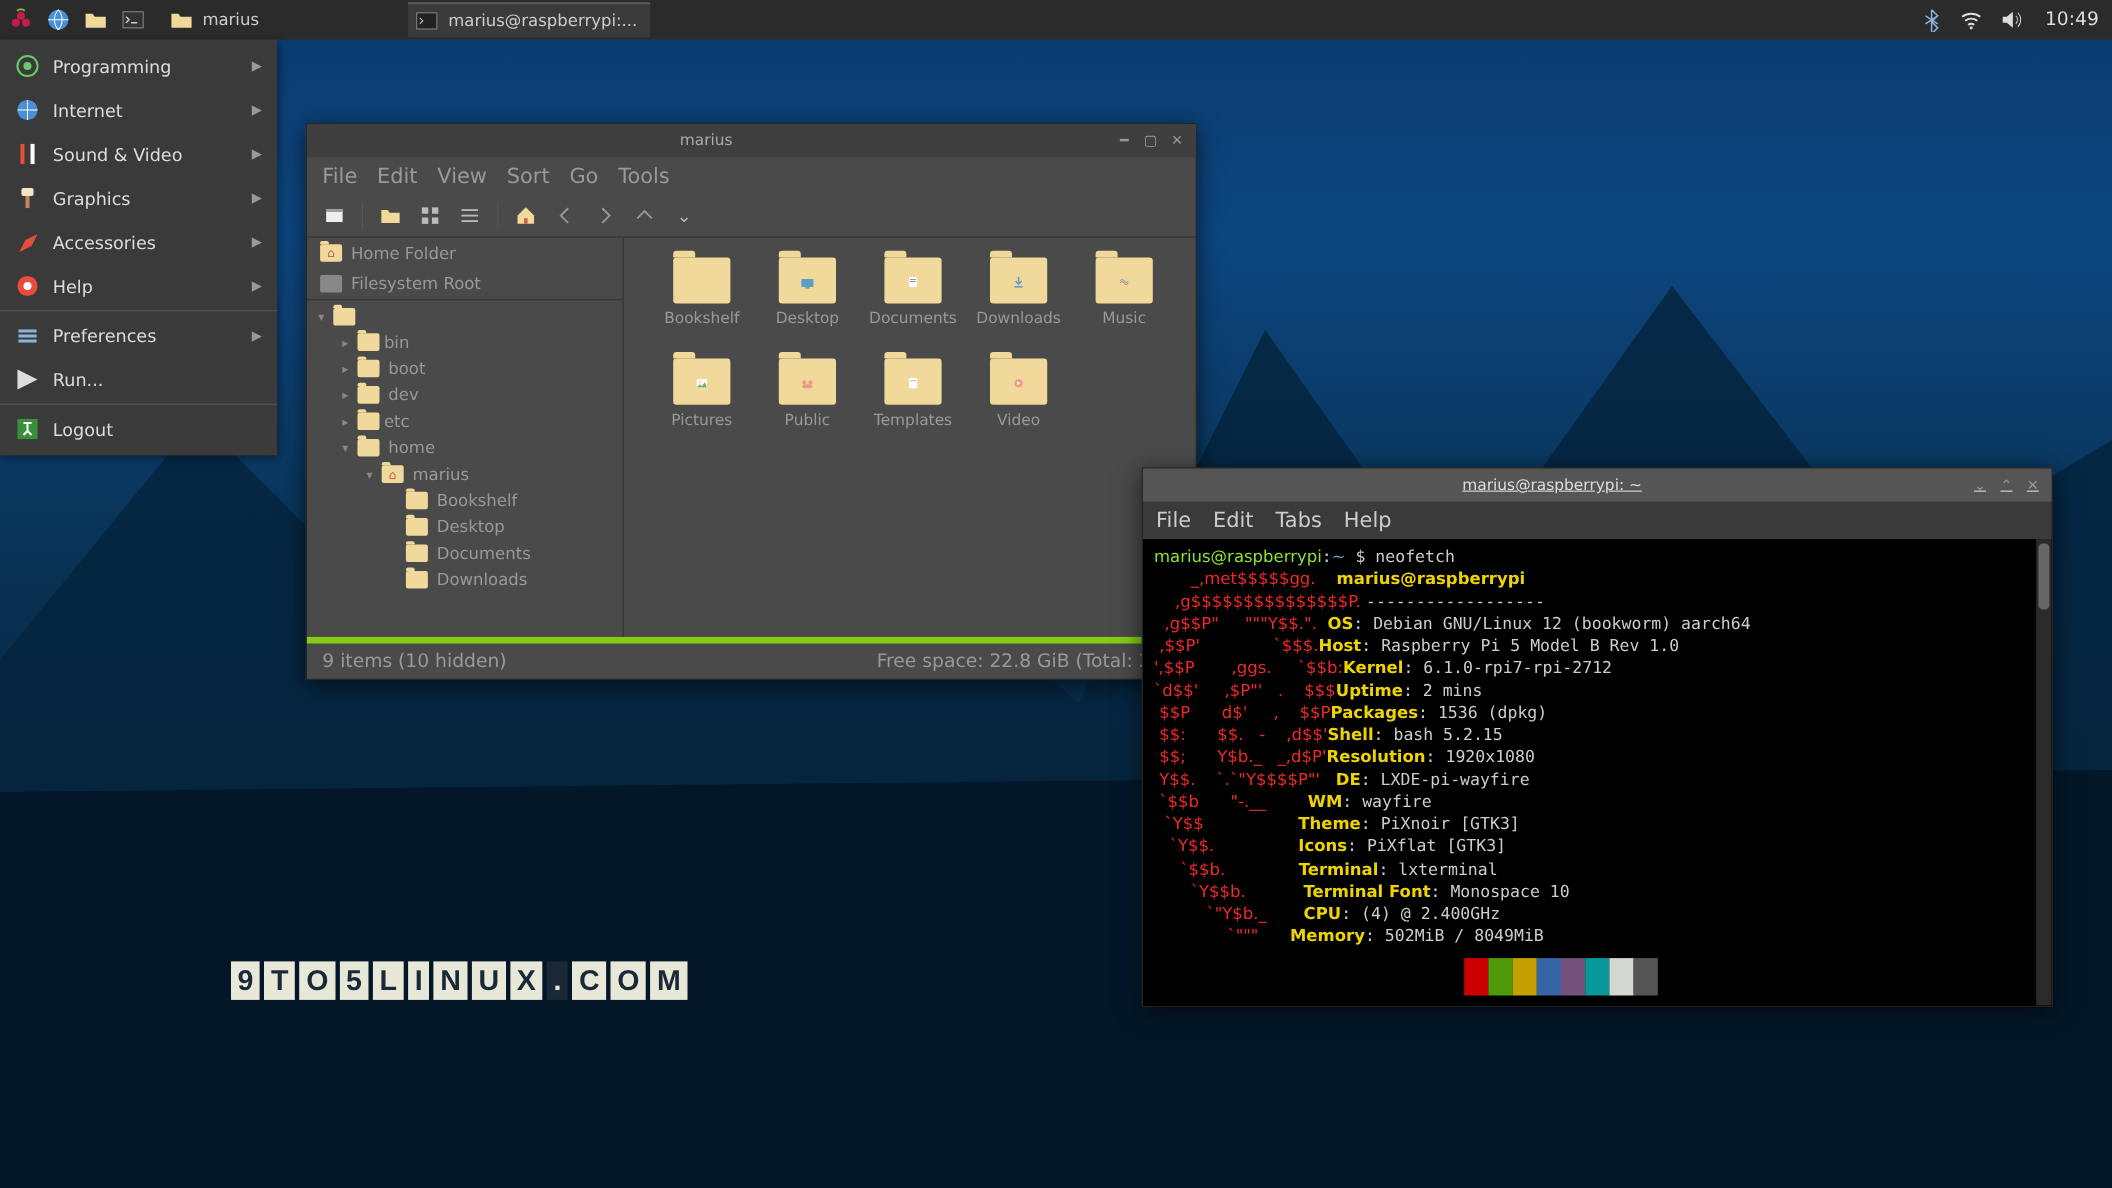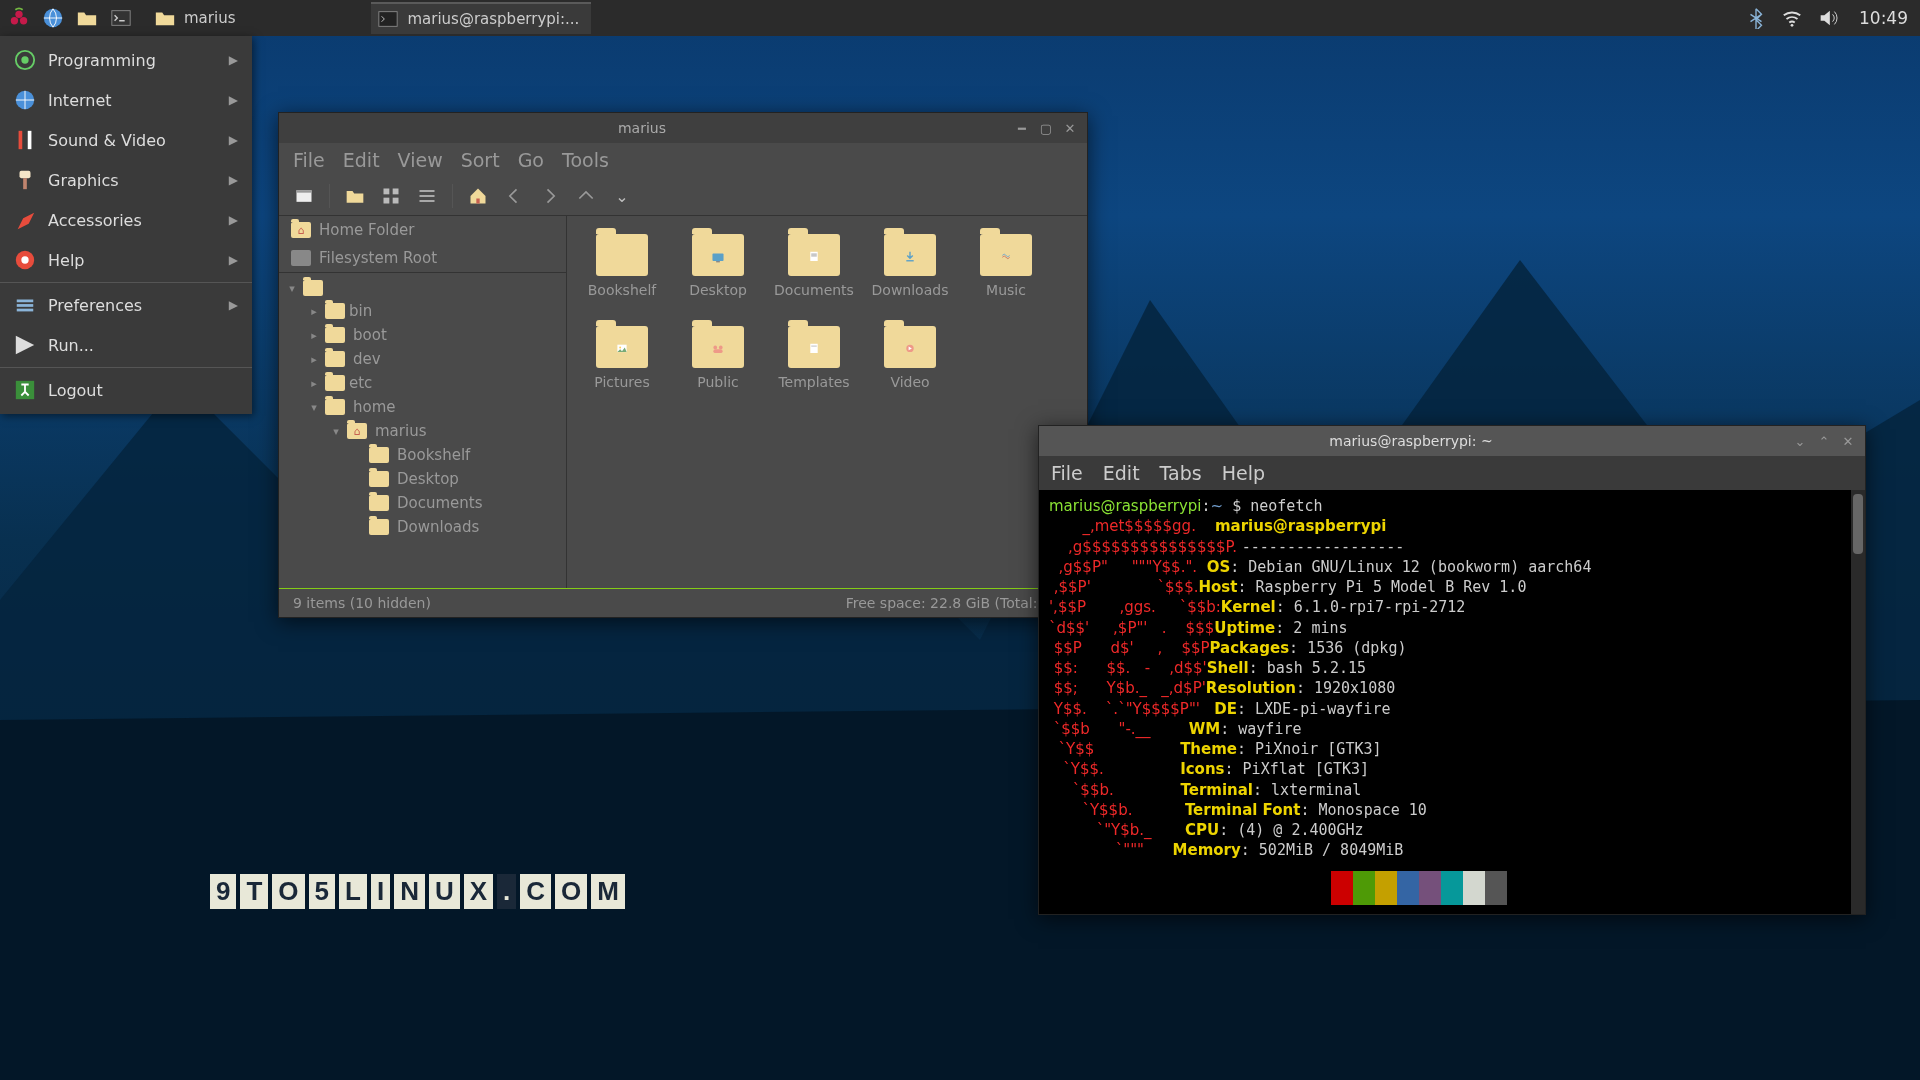--- a/index.html
+++ b/index.html
@@ -37,41 +37,41 @@
 .titlebar .title { flex:1; text-align:center; }
 .titlebar .wbtns { display:flex; gap:6px; padding:0 8px; }
 .wbtn { width:18px; height:18px; display:flex; align-items:center; justify-content:center; color:#999; cursor:pointer; font-size:13px; }
 .menubar { display:flex; gap:18px; padding:6px 14px; color:#999; font-size:19px; }
 .menubar span { cursor:pointer; }
 .toolbarrow { display:flex; align-items:center; gap:6px; padding:4px 10px; border-bottom:1px solid #333; }
 .tbtn { width:30px; height:30px; display:flex; align-items:center; justify-content:center; cursor:pointer; color:#bbb; }
 .tbtn svg { width:20px; height:20px; }
 .tsep { width:1px; height:24px; background:#555; margin:0 4px; }
 .path { flex:1; padding:4px 10px; color:#999; font-size:15px; }
-.fm-body { flex:1; display:flex; overflow:hidden; }
+.fm-body { flex:1; display:flex; overflow:hidden;gap:16px; }
 .sidebar { width:288px; border-right:1px solid #333; overflow:auto; font-size:15px; color:#999; }
 .places { border-bottom:1px solid #333; }
 .place { display:flex; align-items:center; gap:8px; padding:5px 12px; cursor:pointer; }
 .tree { padding:4px 0; }
 .tnode { display:flex; align-items:center; gap:4px; padding:3px 0; cursor:pointer; }
 .tw { display:inline-block; width:14px; text-align:center; color:#888; font-size:11px; }
 .tfold { width:20px; height:16px; background:#f0d99a; border-radius:2px; position:relative; }
 .tfold::before { content:""; position:absolute; top:-3px; left:0; width:8px; height:3px; background:#f0d99a; border-radius:2px 2px 0 0; }
 .tfold.home::after { content:"⌂"; position:absolute; inset:0; display:flex; align-items:center; justify-content:center; font-size:11px; color:#c76050; }
 .content { flex:1; padding:18px 14px; display:flex; flex-wrap:wrap; align-content:flex-start; gap:28px 14px; }
 .folder { width:82px; display:flex; flex-direction:column; align-items:center; gap:6px; cursor:pointer; }
 .ficon { width:52px; height:42px; background:#f0d99a; border-radius:3px; position:relative; display:flex; align-items:center; justify-content:center; }
 .ficon::before { content:""; position:absolute; top:-6px; left:0; width:20px; height:6px; background:#f0d99a; border-radius:3px 3px 0 0; }
 .ficon svg { width:24px; height:20px; }
 .flabel { font-size:14px; color:#999; text-align:center; }
-.statusbar { display:flex; justify-content:space-between; padding:6px 14px; color:#999; font-size:14px; border-top:1px solid #84cc16; }
+.statusbar { display:flex; justify-content:space-between; padding:6px 14px; color:#999; font-size:17px; border-top:6px solid #84cc16; }
 
 
 .term { left:1038px; top:425px; width:828px; height:490px; background:#3a3a3a; }
-.term .titlebar { background:#555; color:#ddd; }
+.term .titlebar { background:#555; color:#ddd;text-decoration:underline; }
 .term .menubar { color:#ccc; padding:6px 12px; gap:20px; }
 .termbody { flex:1; background:#000; padding:6px 10px; font-family:"DejaVu Sans Mono",monospace; font-size:15px; line-height:1.35; color:#ccc; white-space:pre; overflow:auto; position:relative; }
 .sb { position:absolute; right:0; top:0; bottom:0; width:14px; background:#2a2a2a; }
 .sb::before { content:""; position:absolute; left:2px; right:2px; top:4px; height:60px; background:#666; border-radius:4px; }
 .tg { color:#8ae234; } .ty { color:#edd400; font-weight:bold; } .tb { color:#729fcf; } .tr { color:#ef2929; }
 .palette { display:flex; margin-top:10px; margin-left:260px; }
 .palette div { width:22px; height:34px; }
 </style>
 </head>
 <body>

